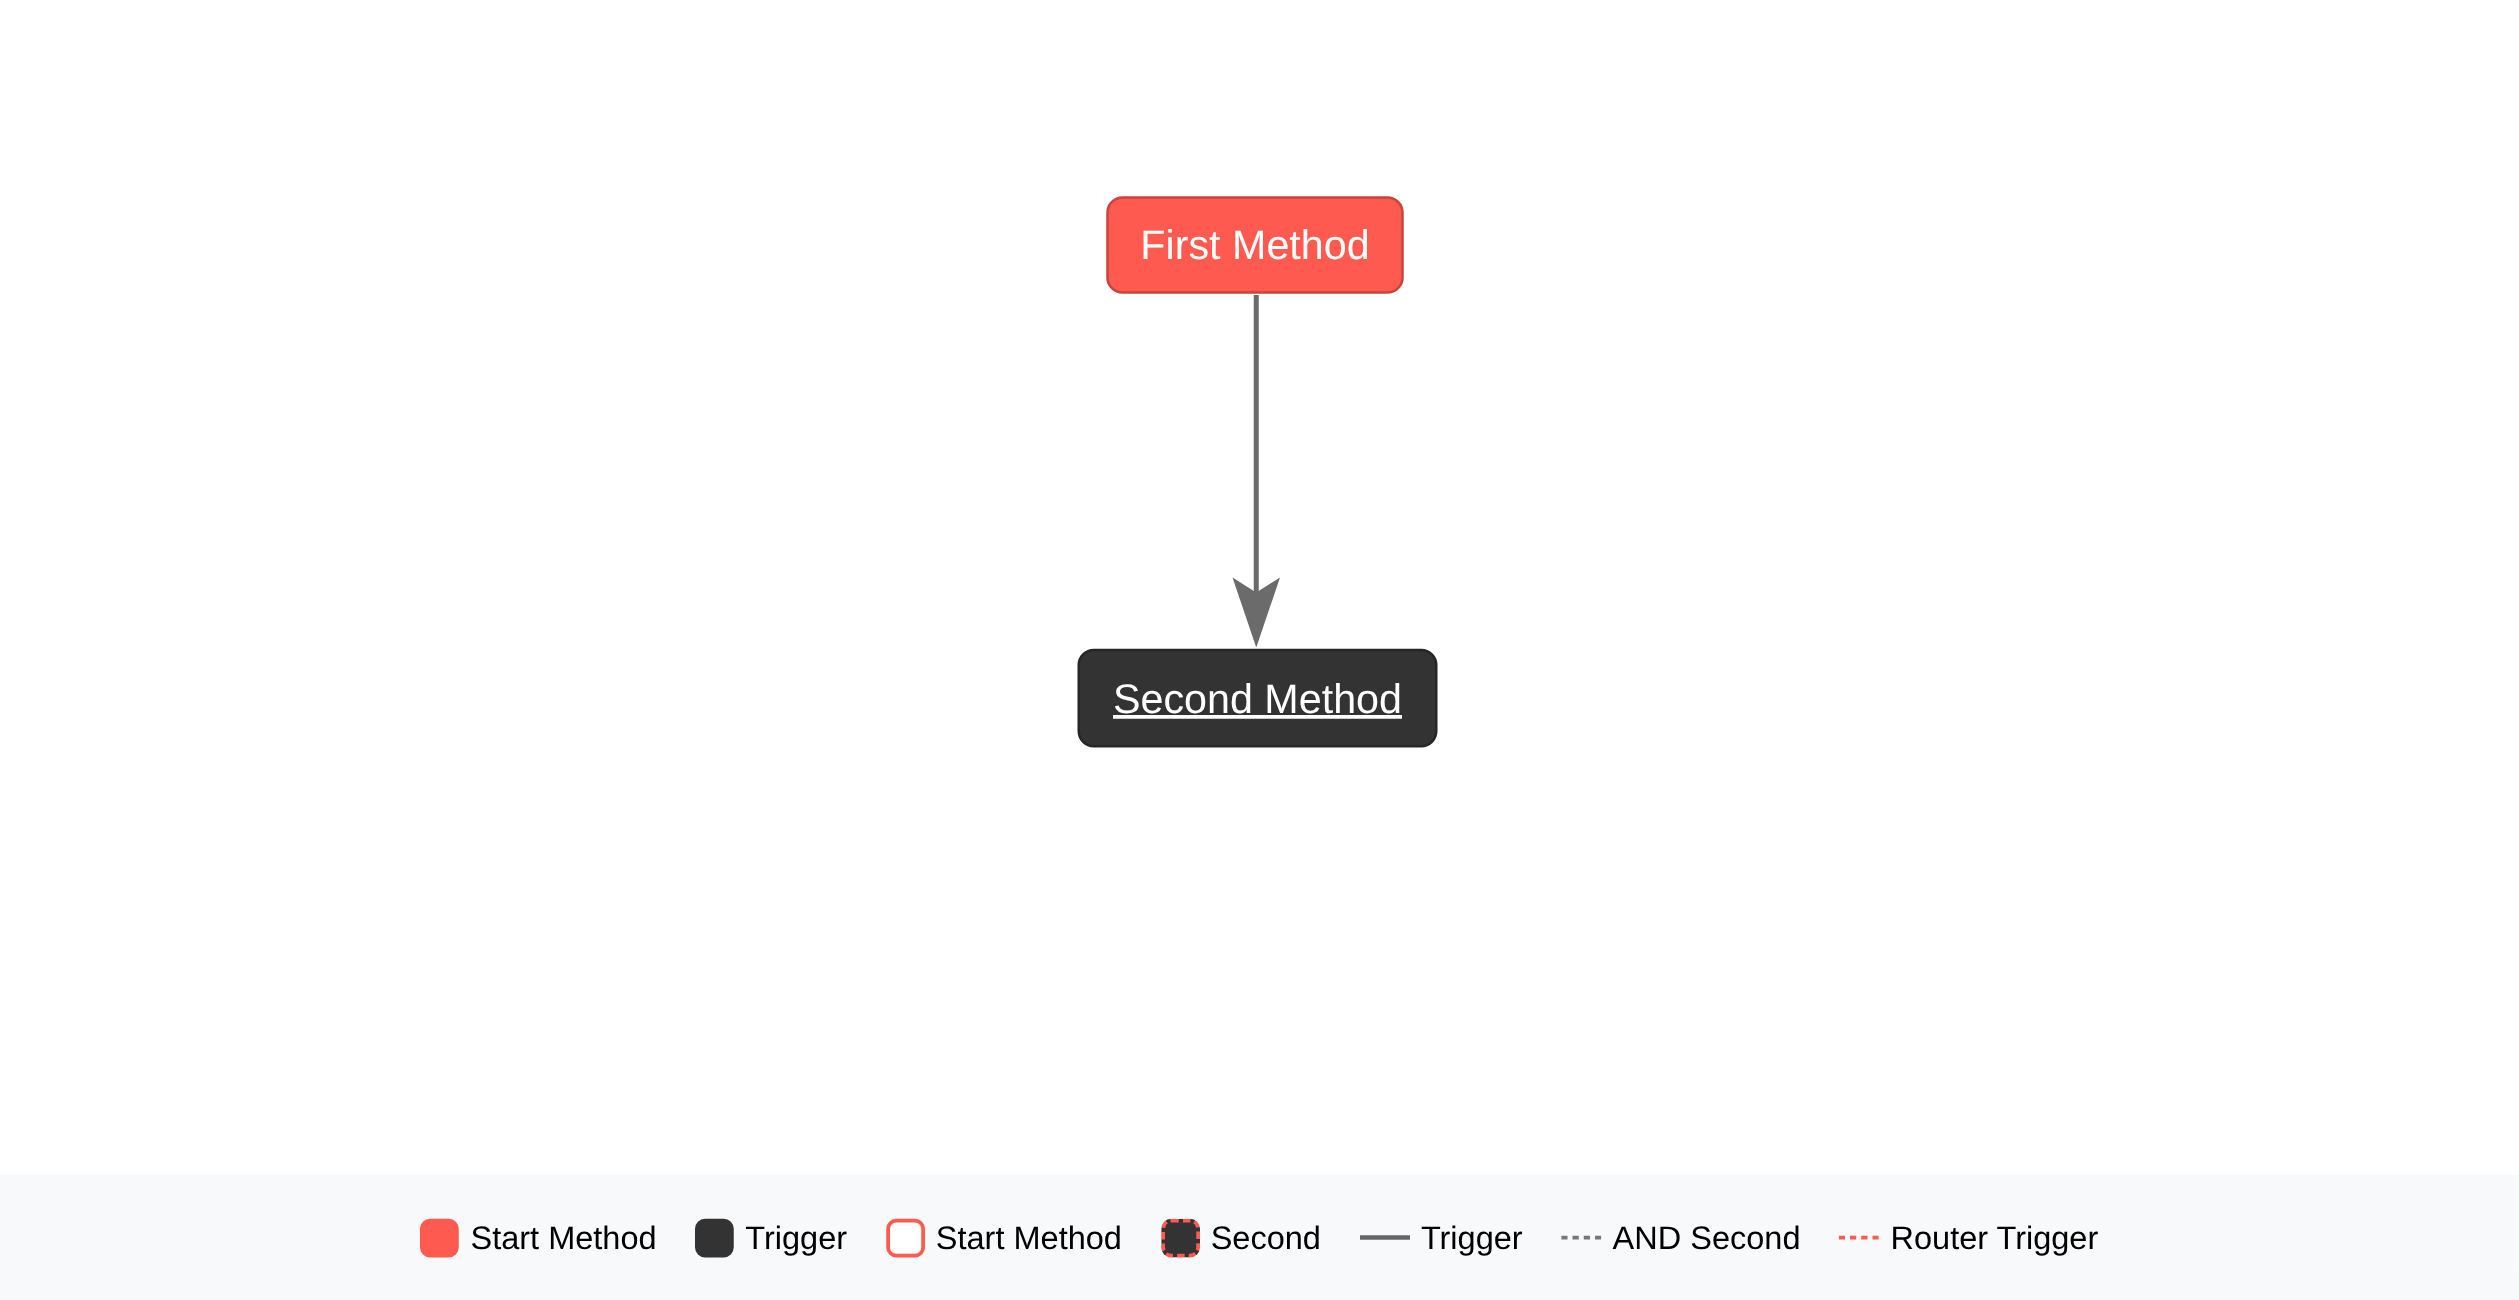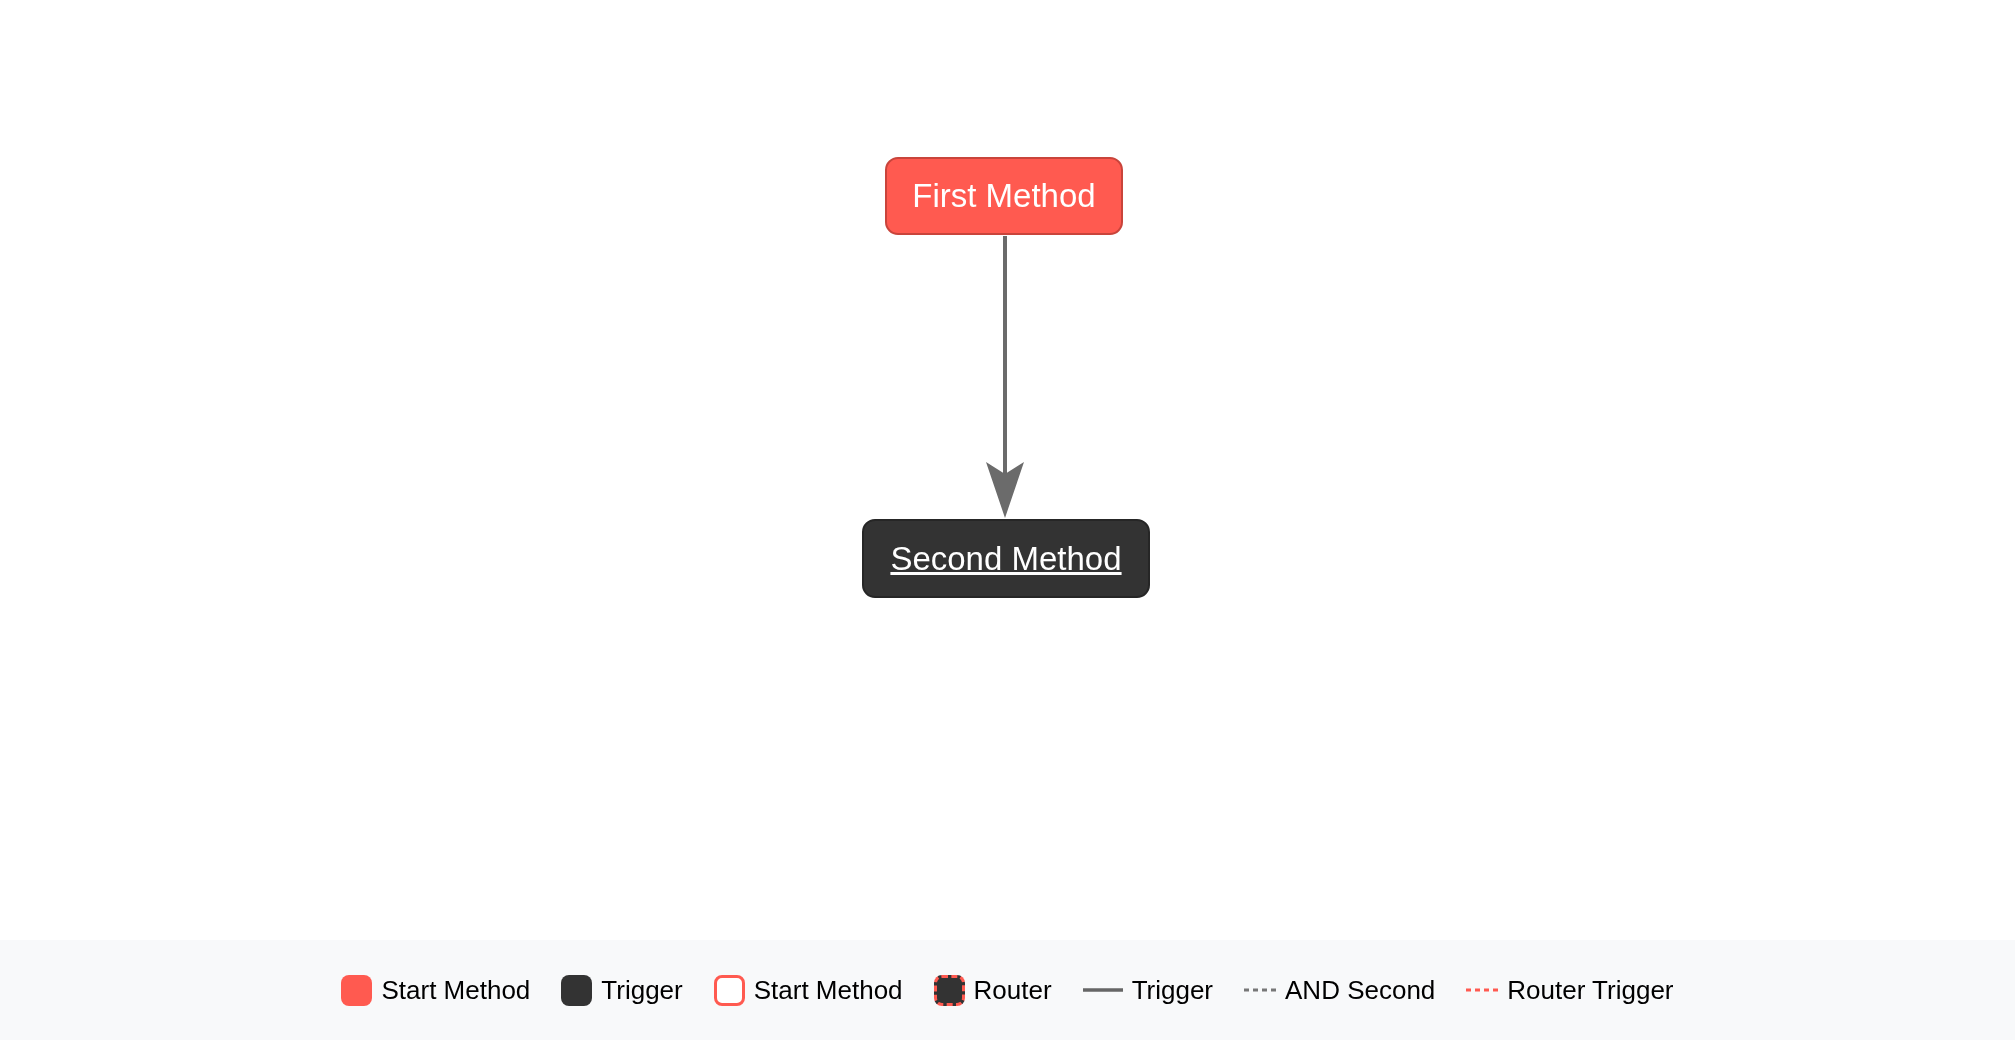--- a/index.html
+++ b/index.html
@@ -68,21 +68,21 @@
       <span>Trigger</span>
     </div>
 
     <div class="legend-item">
       <span class="sw-box sw-crew"></span>
       <span>Start Method</span>
     </div>
 
     <div class="legend-item">
       <span class="sw-box sw-router"></span>
-      <span>Router</span>
+      <span>Second</span>
     </div>
 
     <div class="legend-item">
       <svg class="sw-line" width="40" height="6">
         <line x1="0" y1="3" x2="40" y2="3" stroke="#666666" stroke-width="3.5"></line>
       </svg>
       <span>Trigger</span>
     </div>
 
     <div class="legend-item">

